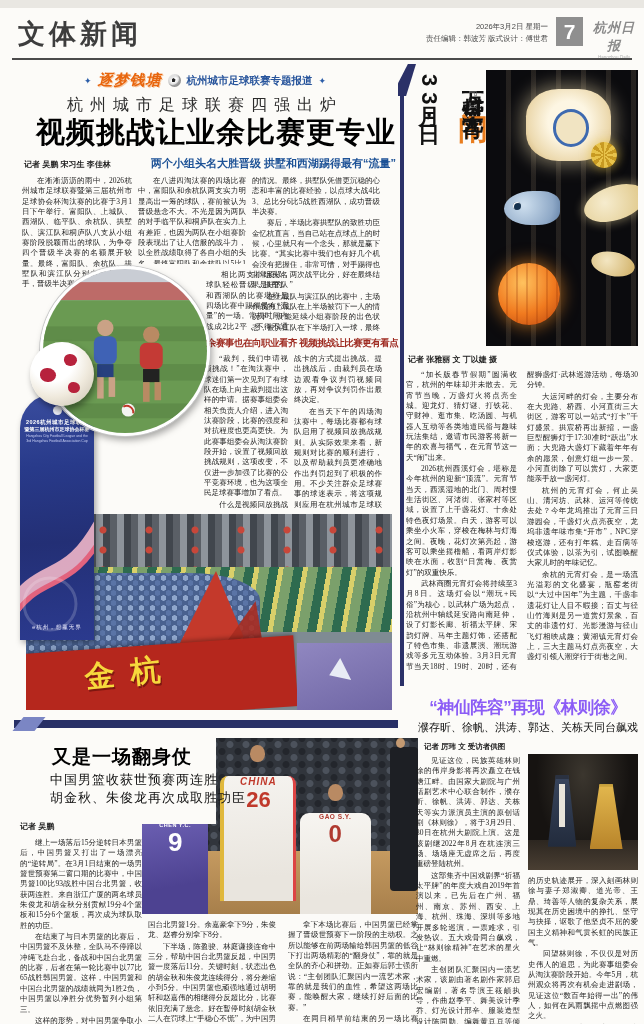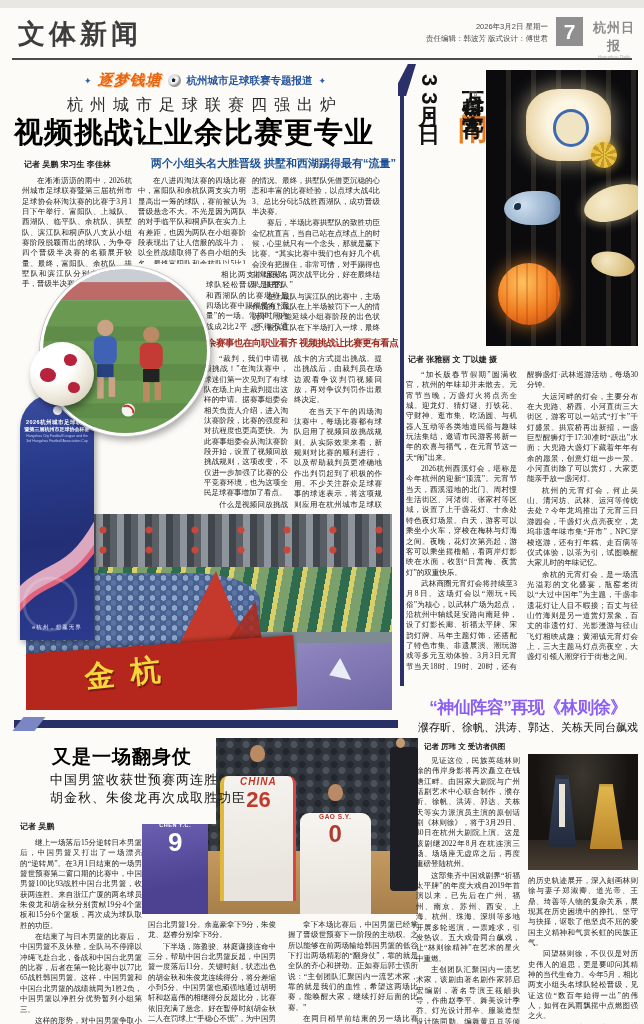--- a/index.html
+++ b/index.html
@@ -11,38 +11,38 @@
   .news p{margin:0 0 1px 0;text-indent:2em;}
   .news p.noindent{text-indent:0;}
   .serif{font-family:"Liberation Serif","DejaVu Serif",serif;}
 
   
   .section-title{left:18px;top:8px;font-size:27px;font-weight:700;color:#3d3d3d;letter-spacing:4px;}
   .header-meta{left:380px;top:13px;width:168px;text-align:right;font-size:7.5px;color:#4a4a4a;line-height:1.6;}
   .page-box{left:556px;top:9px;width:27px;height:29px;background:#8f8f8f;color:#fff;
             display:flex;align-items:center;justify-content:center;font-size:21px;font-weight:700;}
   .masthead{left:589px;top:11px;width:50px;text-align:center;}
-  .masthead .cn{font-family:"Liberation Serif",serif;font-weight:700;font-size:13px;color:#8a8a8a;letter-spacing:1px;}
+  .masthead .cn{font-family:"Liberation Serif",serif;font-style:italic;font-weight:700;font-size:13px;color:#8a8a8a;letter-spacing:1px;}
   .masthead .en{font-size:4.5px;color:#b0b0b0;}
   .header-rule{left:12px;top:50px;width:620px;height:2px;background:#4b4b4b;}
 
   
   .fb-badge{left:14px;top:63px;width:382px;display:flex;align-items:center;justify-content:center;gap:6px;}
   .badge-main{font-size:15px;font-weight:900;font-style:italic;color:#e8650d;letter-spacing:1px;
               text-shadow:1px 1px 0 #f7c9a2;}
   .badge-sub{font-size:10.5px;font-weight:700;color:#27549b;}
   .star{color:#2a5ca8;font-size:9px;}
   .ball-icon{width:13px;height:13px;border-radius:50%;display:inline-block;
      background:radial-gradient(circle at 35% 30%,#fff 0 30%,#dcdcdc 55%,#9a9a9a 100%);
      box-shadow:inset -2px -2px 0 rgba(0,0,0,.25), inset 2px 3px 2px rgba(0,0,0,.12);position:relative;}
   .ball-icon::after{content:"";position:absolute;left:4px;top:4px;width:4px;height:4px;background:#222;
      clip-path:polygon(50% 0,100% 38%,82% 100%,18% 100%,0 38%);}
   .fb-kicker{left:14px;top:87px;width:382px;text-align:center;font-family:"Liberation Serif",serif;
              font-size:16px;color:#2b2b2b;letter-spacing:7px;}
-  .fb-headline{left:14px;top:105px;width:382px;text-align:left;font-size:29px;font-weight:900;
+  .fb-headline{left:14px;top:105px;width:382px;text-align:right;font-size:29px;font-weight:900;
                color:#000;letter-spacing:1px;}
   .fb-byline{left:24px;top:151px;font-size:8px;color:#222;font-weight:700;}
   .fb-deck{left:120px;top:148px;width:276px;text-align:right;font-size:11px;font-weight:700;color:#1d5296;}
   .fb-subhead{left:198px;top:329px;width:194px;font-size:9.5px;font-weight:700;color:#9e2b21;
               letter-spacing:-0.5px;white-space:nowrap;}
   .colA1{left:22px;top:168px;width:110px;height:146px;}
   .colA2{left:138px;top:168px;width:108px;height:88px;}
   .colA3{left:252px;top:168px;width:128px;height:156px;}
   .colB2{left:206px;top:262px;width:82px;height:60px;}
   .colC2{left:204px;top:346px;width:84px;height:156px;}
@@ -380,17 +380,17 @@
     <div class="tt-fig2"></div>
   </div>
   <div class="abs news th-col1">
     <p>见证这位，民族英雄林则徐的伟岸身影将再次矗立在钱塘江畔。由国家大剧院与广州话剧艺术中心联合制作，濮存昕、徐帆、洪涛、郭达、关栋天等实力派演员主演的原创话剧《林则徐》，将于3月29日、30日在杭州大剧院上演。这是该剧继2022年8月在杭连演三场、场场座无虚席之后，再度重磅登陆杭州。</p>
     <p>这部集齐中国戏剧界“祈福太平牌”的年度大戏自2019年首演以来，已先后在广州、福州、南京、苏州、西安、上海、杭州、珠海、深圳等多地开展多轮巡演，一票难求，引发热议。五大戏骨同台飙戏，让“林则徐精神”在艺术的星火中重燃。</p>
     <p>主创团队汇聚国内一流艺术家，该剧由著名剧作家郭启宏编剧，著名导演王筱頔执导，作曲赵季平、舞美设计季乔、灯光设计邢辛、服装造型设计陈同勋、编舞黄豆豆等倾力打造。</p>
 
   </div>
   <div class="abs news th-col2">
     <p class="noindent">的历史轨迹展开，深入刻画林则徐与妻子郑淑卿、道光帝、王鼎、琦善等人物的复杂关系，展现其在历史困境中的挣扎、坚守与抉择，讴歌了他坚贞不屈的爱国主义精神和气贯长虹的民族正气。</p>
-    <p>回望林则徐，不仅仅是对历史伟人的追思，更是要叩问其精神的当代生命力。今年5月，相比两支小组头名球队轻松晋级，见证这位“数百年始得一出”的伟人，如何在风雨飘摇中点燃图强之火。</p>
+    <p>回望林则徐，不仅仅是对历史伟人的追思，为此赛事组委会从淘汰赛阶段开始。今年5月，杭州观众将再次有机会走进剧场，见证这位“数百年始得一出”的伟人，如何在风雨飘摇中点燃图强之火。</p>
     <p>目前原创话剧《林则徐》杭州站已正式开票，广大观众可通过开吧·看好剧、杭州大剧院小程序等官方渠道购票。</p>
   </div>
 
 </div>
 
 </body></html>

